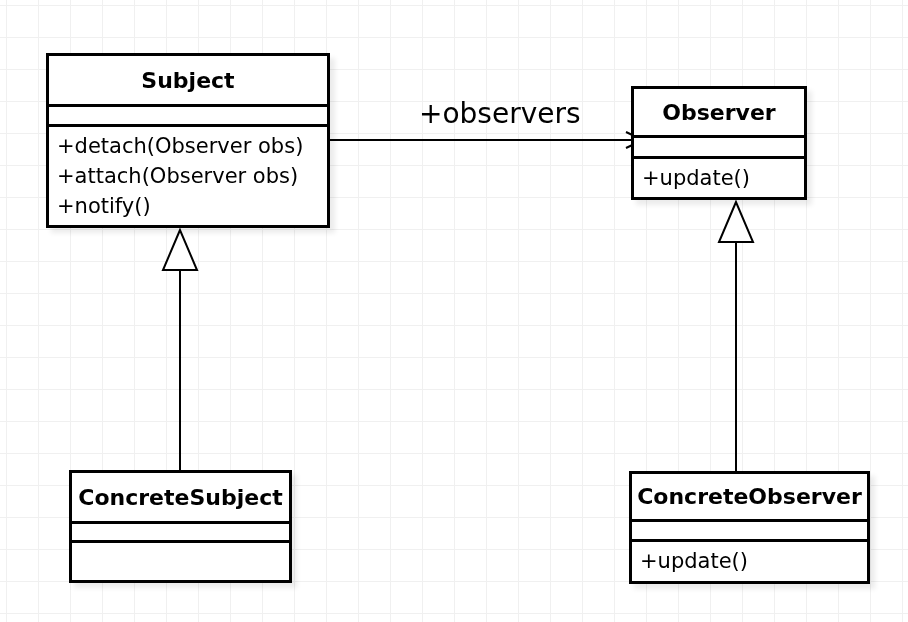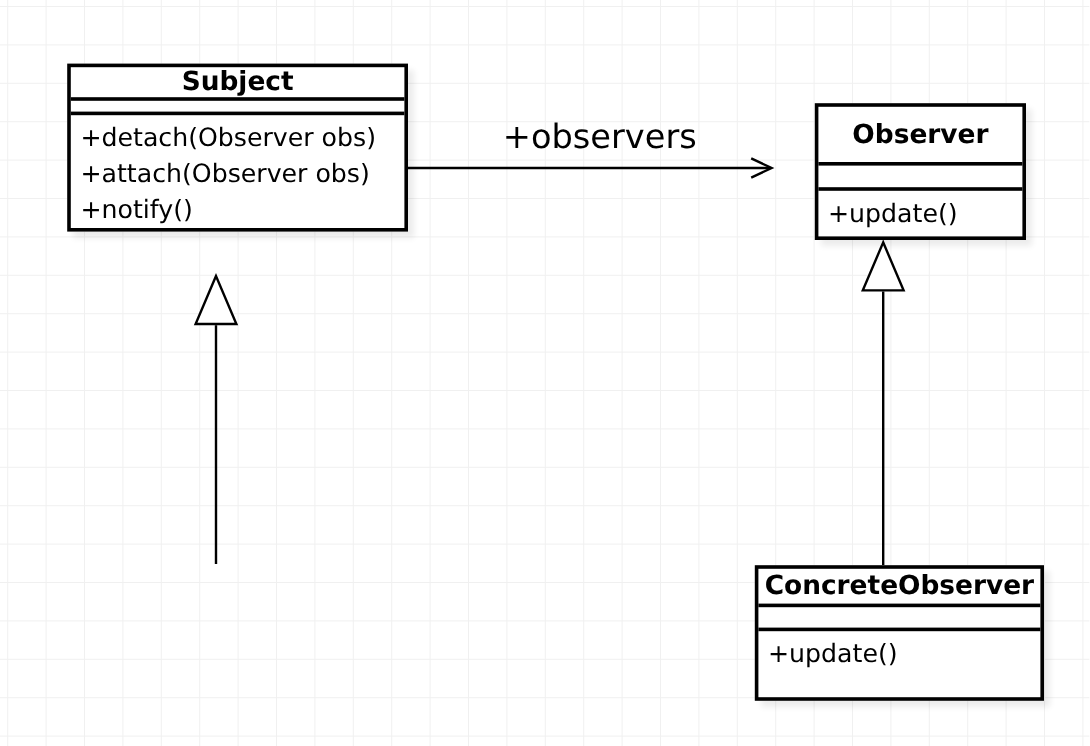--- a/index.html
+++ b/index.html
@@ -65,34 +65,34 @@
   }
   .uml-methods {
     box-sizing: border-box;
     flex: 1;
     padding: 4px 0 0 8px;
     font-size: 21px;
     line-height: 30px;
     white-space: nowrap;
   }
 
-  .pos-subject            { left: 56px;  top: 53px;  width: 284px; height: 140px; }
+  .pos-subject            { left: 46px;  top: 53px;  width: 284px; height: 175px; }
   .pos-subject .uml-title            { height: 51px; }
   .pos-subject .uml-attrs            { height: 20px; }
 
-  .pos-observer           { left: 679px; top: 86px;  width: 176px; height: 114px; }
+  .pos-observer           { left: 631px; top: 86px;  width: 176px; height: 114px; }
   .pos-observer .uml-title           { height: 49px; }
   .pos-observer .uml-attrs           { height: 21px; }
 
   .pos-concrete-subject   { left: 69px;  top: 470px; width: 223px; height: 113px; }
   .pos-concrete-subject .uml-title   { height: 51px; }
   .pos-concrete-subject .uml-attrs   { height: 19px; }
 
   .pos-concrete-observer  { left: 629px; top: 471px; width: 241px; height: 113px; }
-  .pos-concrete-observer .uml-title  { height: 32px; }
+  .pos-concrete-observer .uml-title  { height: 48px; }
   .pos-concrete-observer .uml-attrs  { height: 20px; }
 
   .edge-label {
     position: absolute;
     left: 419px;
     top: 97px;
     font-size: 28px;
     white-space: nowrap;
   }
 </style>
@@ -129,20 +129,25 @@
   </div>
 
   <div class="uml-class pos-observer">
     <div class="uml-title">Observer</div>
     <div class="uml-attrs"></div>
     <div class="uml-methods">
       <div class="uml-member">+update()</div>
     </div>
   </div>
 
+  <div class="uml-class pos-concrete-subject">
+    <div class="uml-title">ConcreteSubject</div>
+    <div class="uml-attrs"></div>
+    <div class="uml-methods"></div>
+  </div>
 
   <div class="uml-class pos-concrete-observer">
     <div class="uml-title">ConcreteObserver</div>
     <div class="uml-attrs"></div>
     <div class="uml-methods">
       <div class="uml-member">+update()</div>
     </div>
   </div>
 
 </div>

